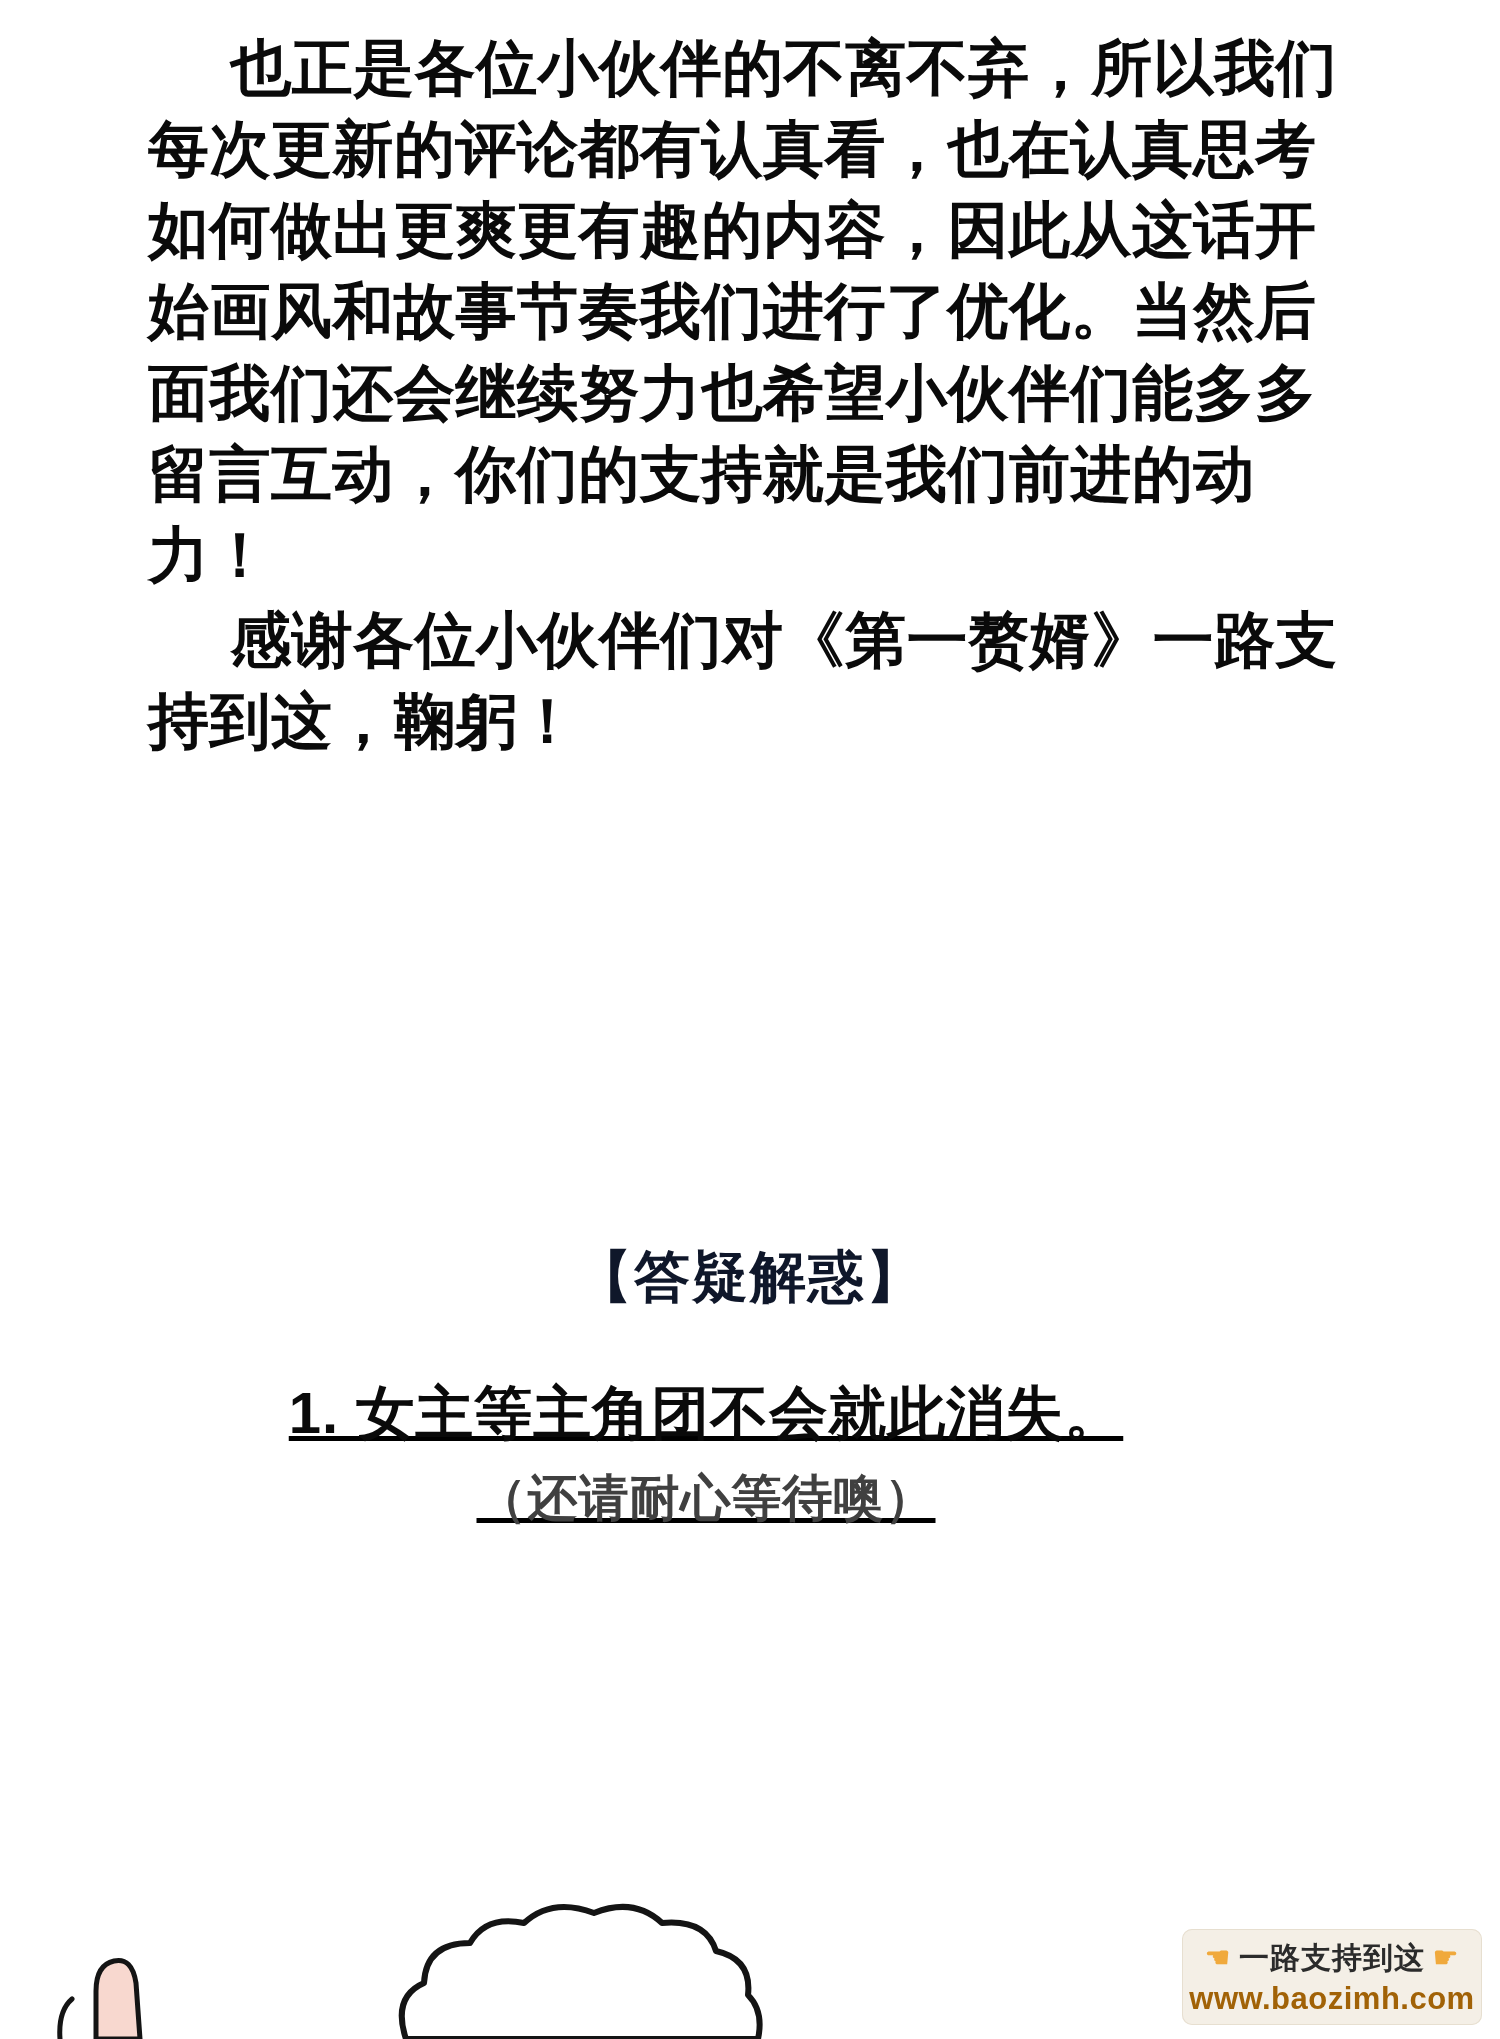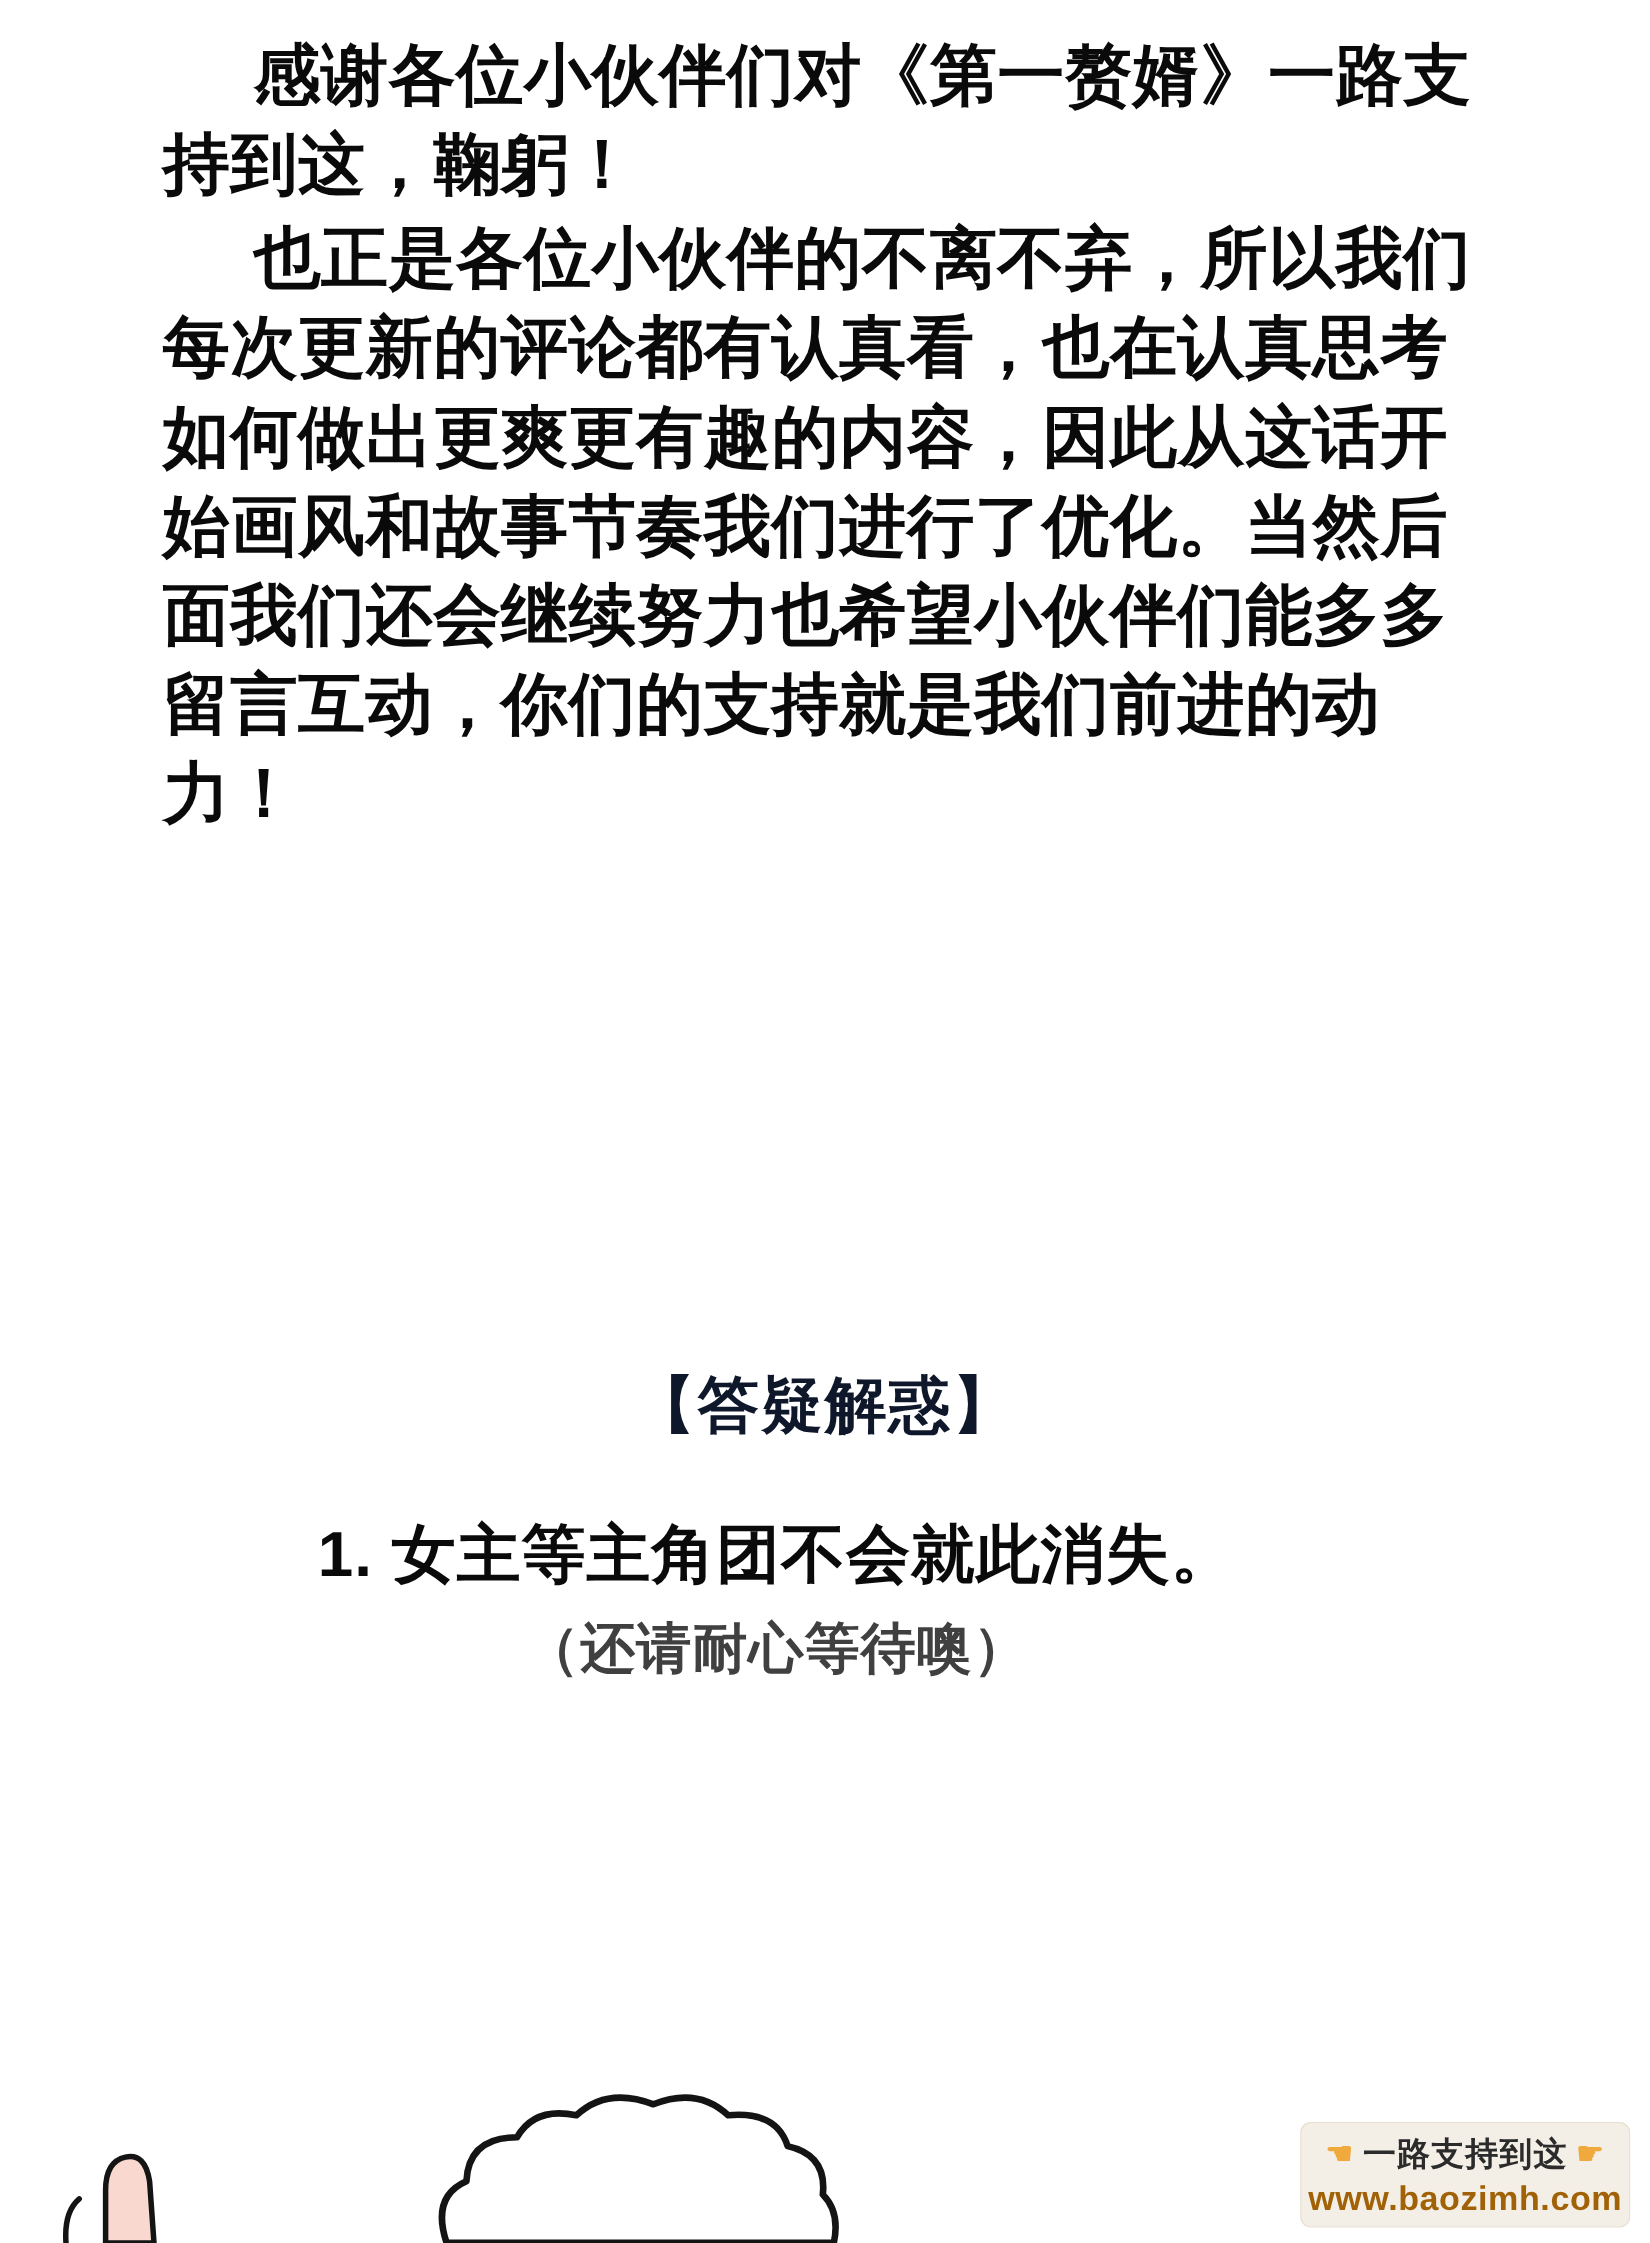--- a/index.html
+++ b/index.html
@@ -57,20 +57,21 @@
     color: #0f172a;
   }
 
   
   .qa-list {
     position: absolute;
     top: 1375px;
     left: 0;
     width: 1412px;
     text-align: center;
+    text-decoration: underline;
   }
   .qa-item-main {
     font-size: 58px;
     font-weight: 700;
     letter-spacing: 1px;
     color: #0a0a0a;
     white-space: nowrap;
   }
   .qa-item-sub {
     margin-top: 12px;
@@ -129,22 +130,22 @@
     font-size: 28px;
     line-height: 1;
   }
 </style>
 </head>
 <body>
 
 <div class="page">
 
   <div class="announce">
+    <p class="indent">也正是各位小伙伴的不离不弃，所以我们每次更新的评论都有认真看，也在认真思考如何做出更爽更有趣的内容，因此从这话开始画风和故事节奏我们进行了优化。当然后面我们还会继续努力也希望小伙伴们能多多留言互动，你们的支持就是我们前进的动力！</p>
     <p class="indent">感谢各位小伙伴们对《第一赘婿》一路支持到这，鞠躬！</p>
-    <p class="indent">也正是各位小伙伴的不离不弃，所以我们每次更新的评论都有认真看，也在认真思考如何做出更爽更有趣的内容，因此从这话开始画风和故事节奏我们进行了优化。当然后面我们还会继续努力也希望小伙伴们能多多留言互动，你们的支持就是我们前进的动力！</p>
   </div>
 
   <div class="qa-heading">【答疑解惑】</div>
 
   <div class="qa-list">
     <div>
       <div class="qa-item-main">1. 女主等主角团不会就此消失。</div>
       <div class="qa-item-sub">（还请耐心等待噢）</div>
     </div>
   </div>

